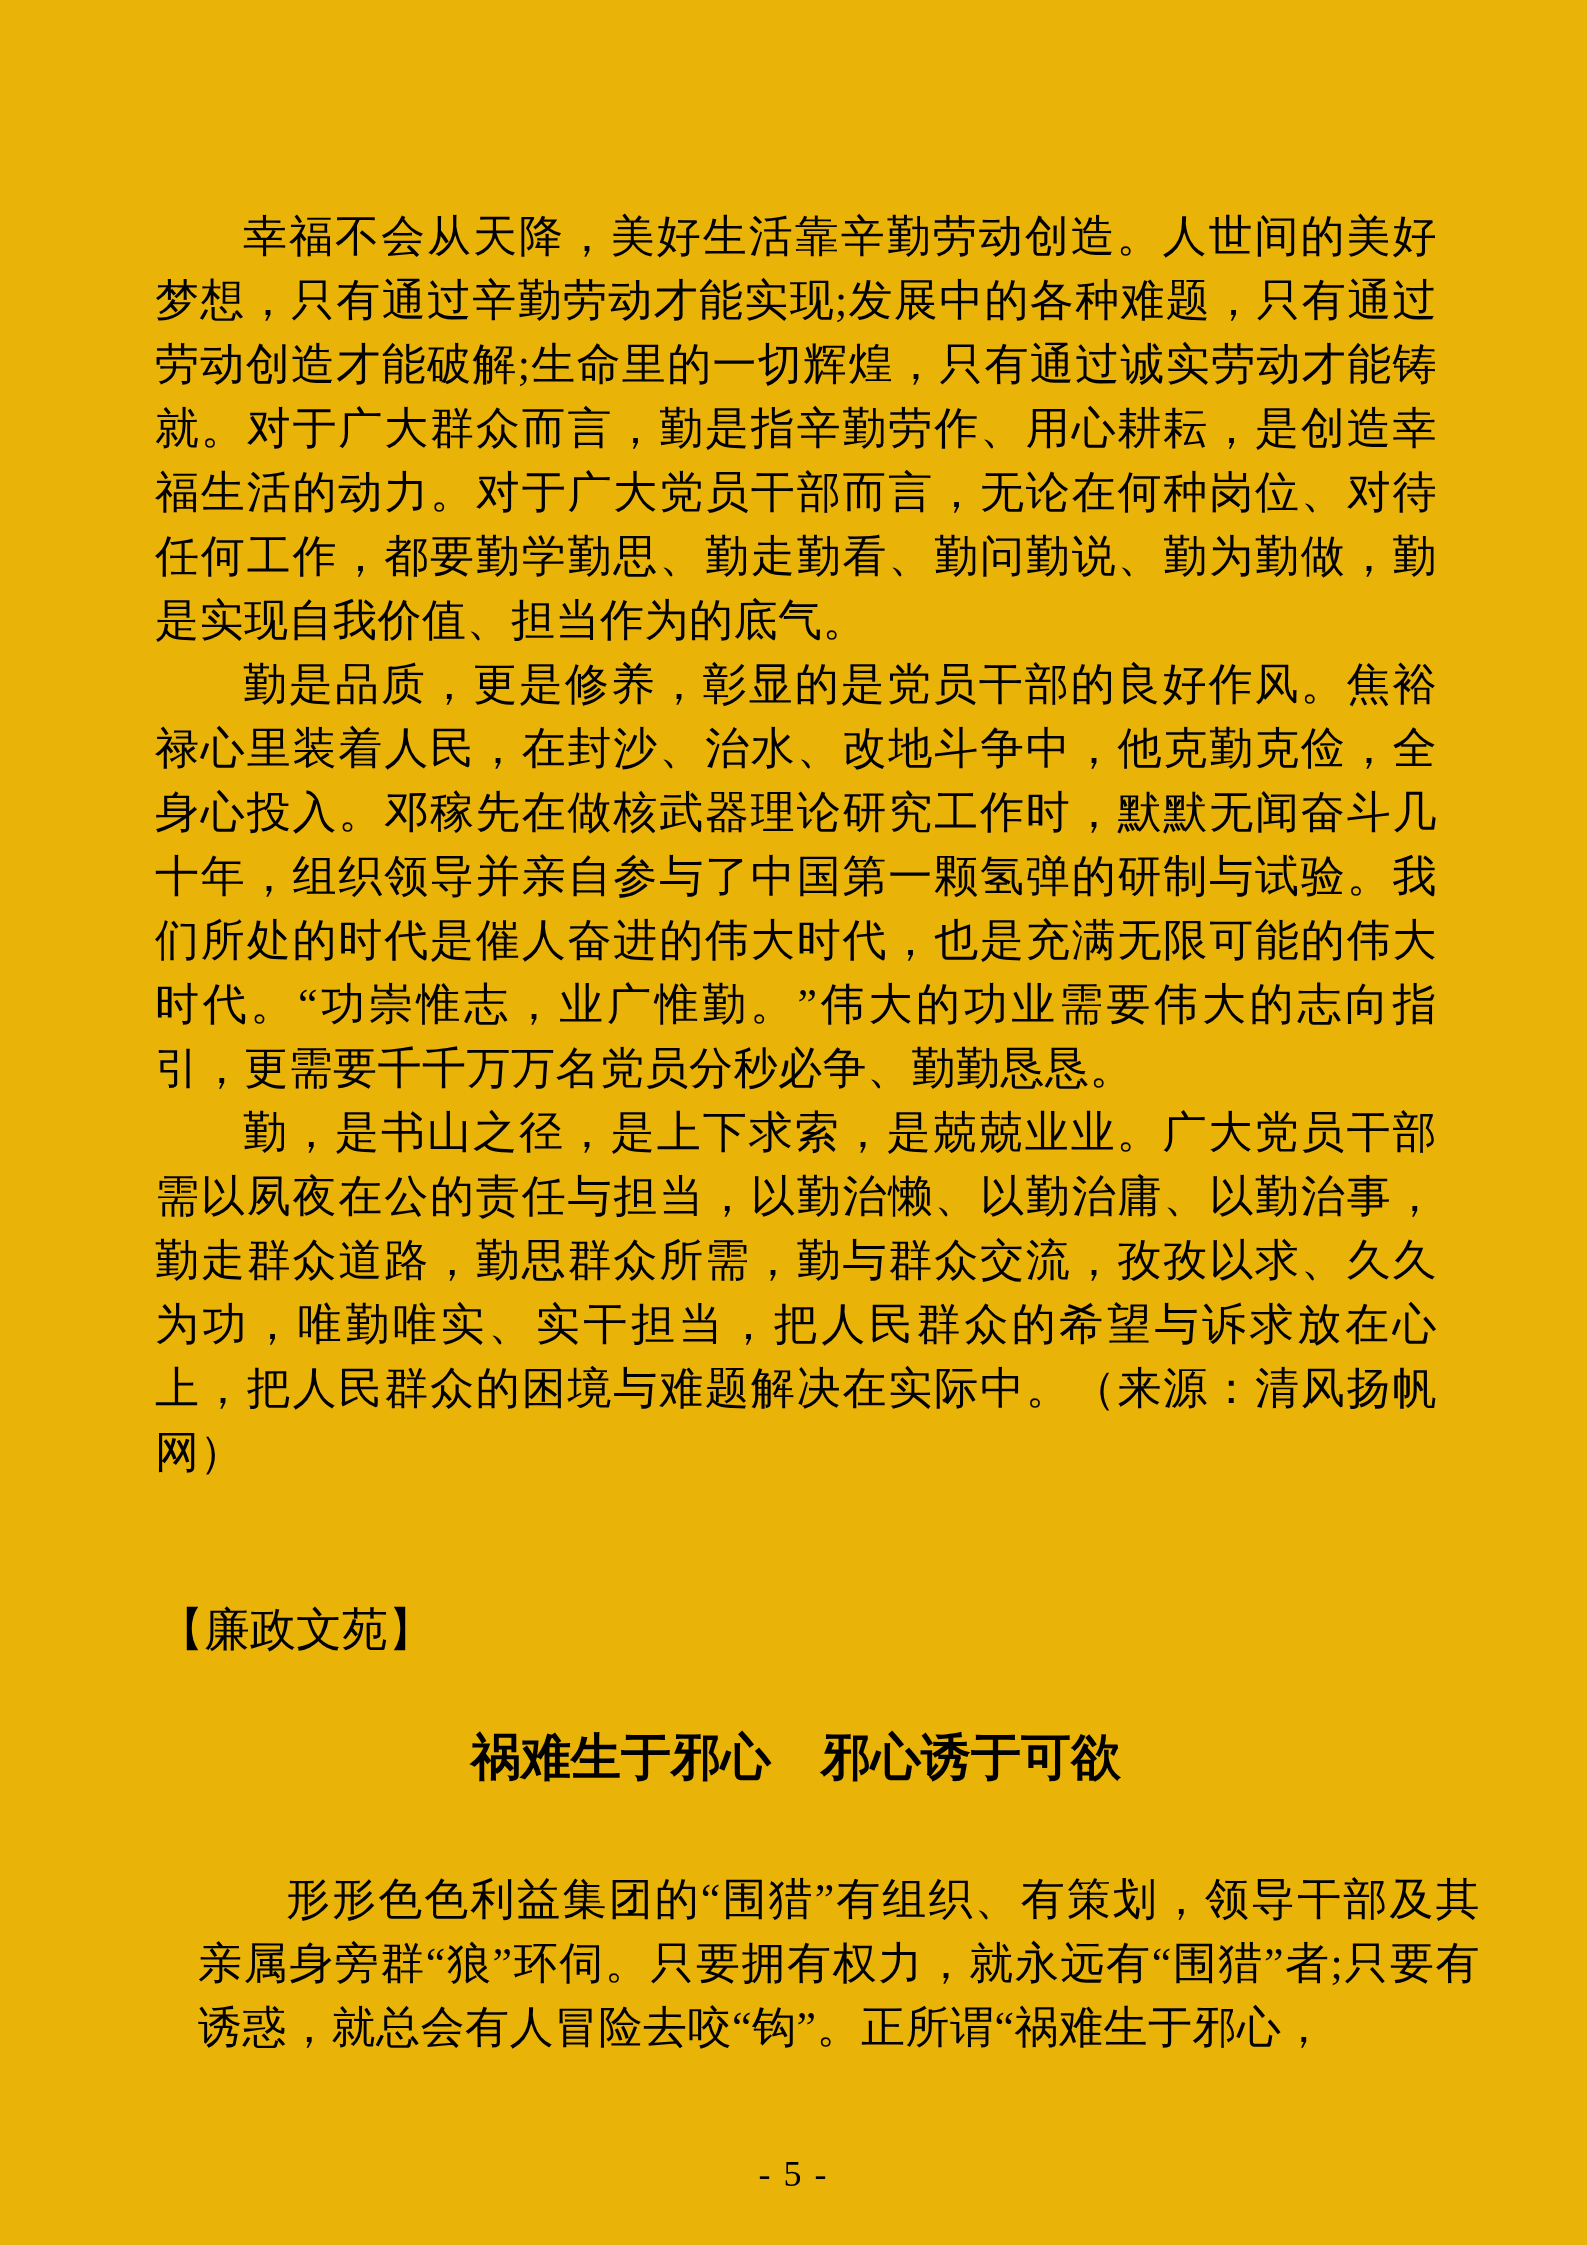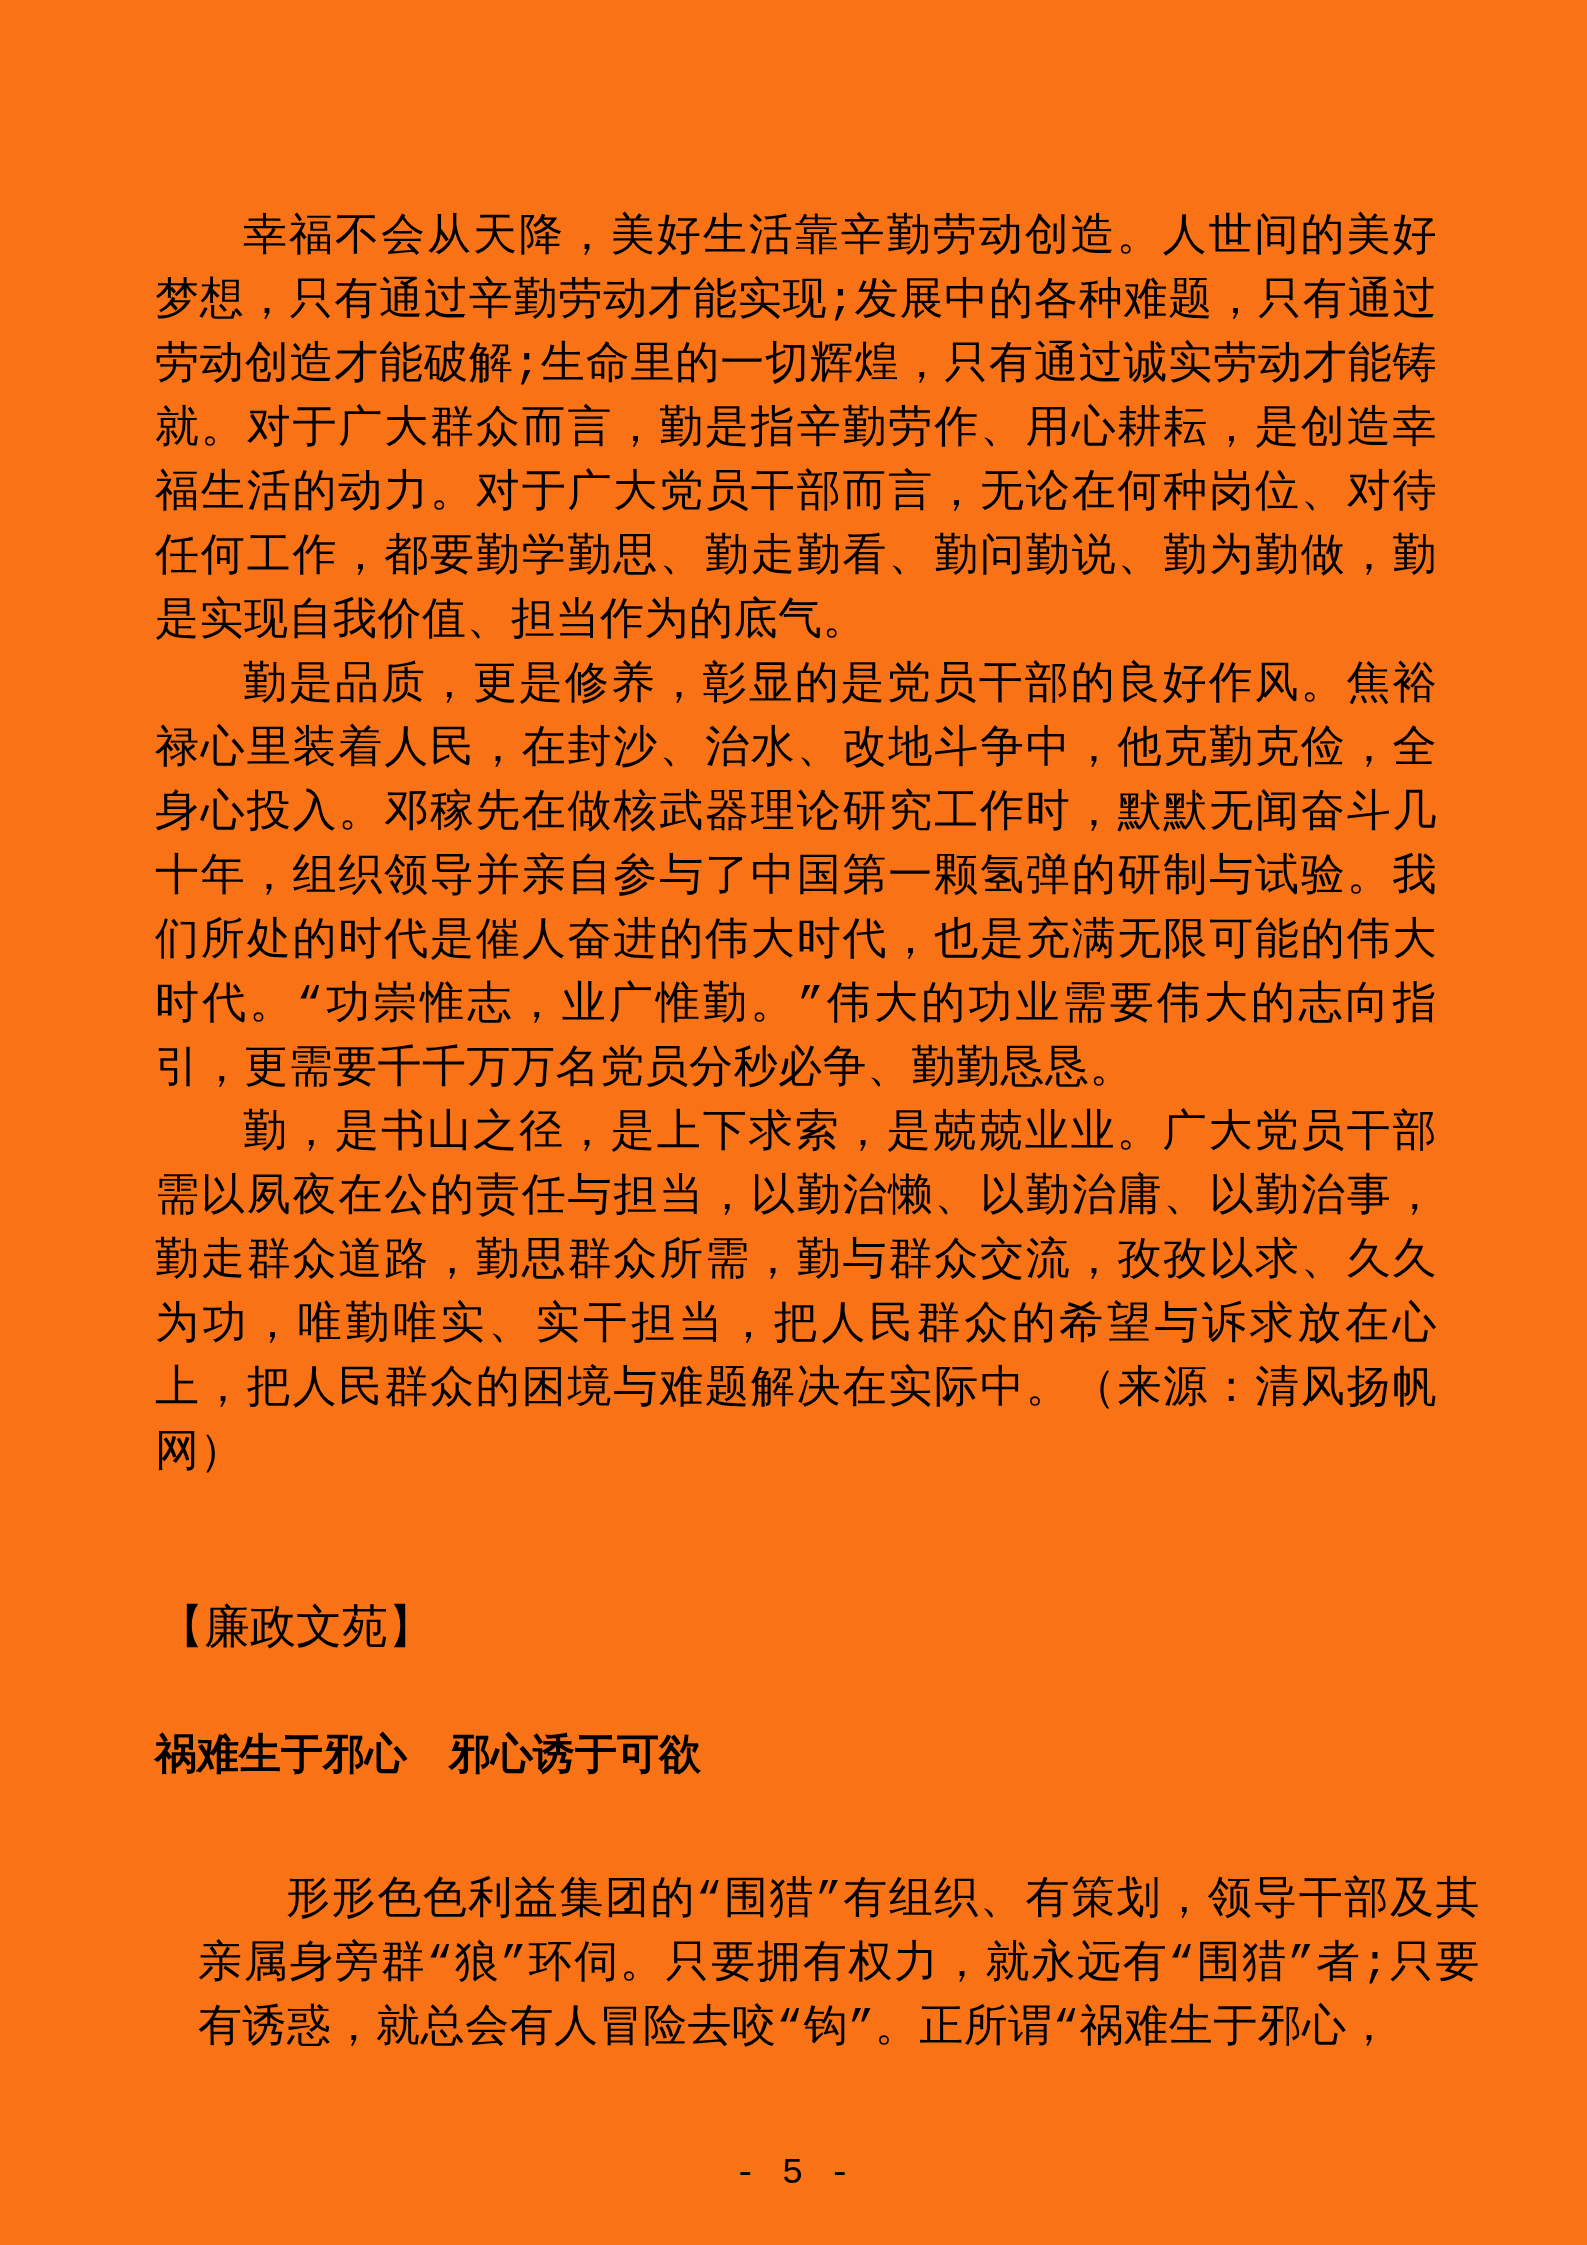--- a/index.html
+++ b/index.html
@@ -4,23 +4,23 @@
 <style>
   html, body {
     margin: 0;
     padding: 0;
     background: #ffffff;
   }
   .page {
     position: relative;
     width: 1587px;
     height: 2245px;
-    background: #f97316;
+    background: #eab308;
     color: #000000;
-    font-family: Liberation Mono, monospace;
+    font-family: Liberation Serif, serif;
     overflow: hidden;
   }
   .body-text {
     position: absolute;
     left: 155px;
     width: 1282px;
     font-size: 44px;
     line-height: 64px;
     text-align: justify;
     text-justify: inter-ideograph;
@@ -40,24 +40,24 @@
     line-height: 64px;
     white-space: nowrap;
     text-align: right;
   }
   .article-title {
     position: absolute;
     left: 155px;
     top: 1722px;
     width: 1282px;
     margin: 0;
-    font-size: 42px;
+    font-size: 50px;
     line-height: 70px;
     font-weight: bold;
-    text-align: left;
+    text-align: center;
     white-space: nowrap;
   }
   .article-2 { top: 1868px; margin-left: 43px; }
   .page-number {
     position: absolute;
     left: 0;
     top: 2152px;
     width: 1587px;
     text-align: center;
     font-size: 36px;

